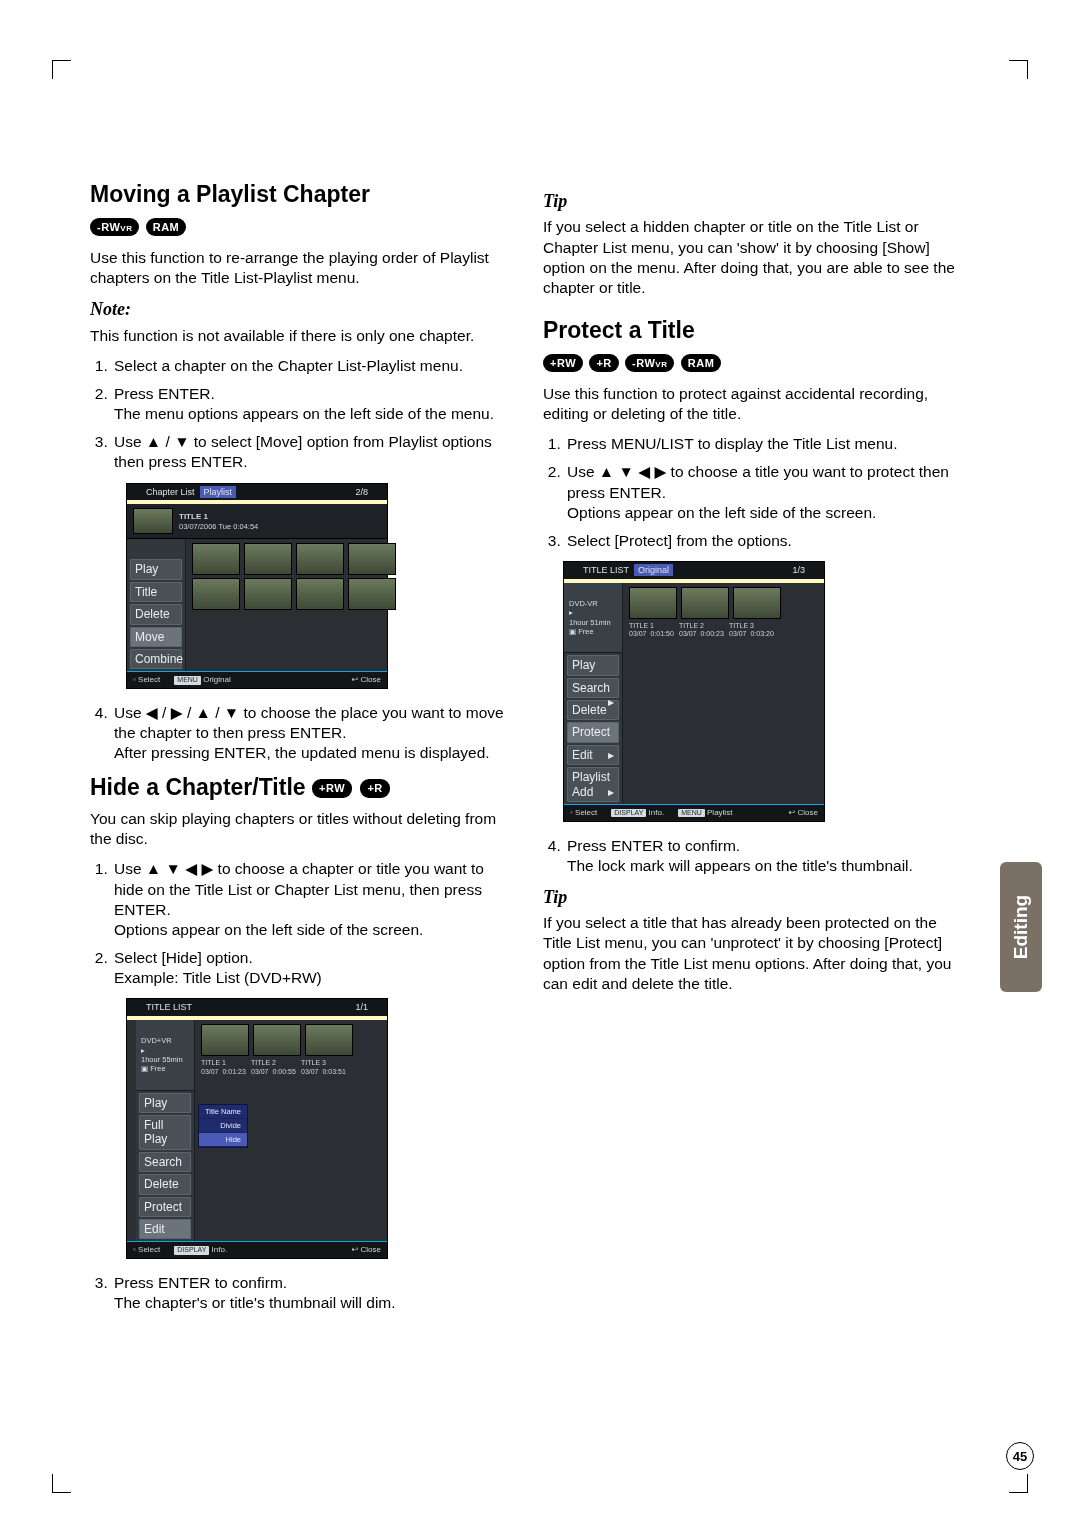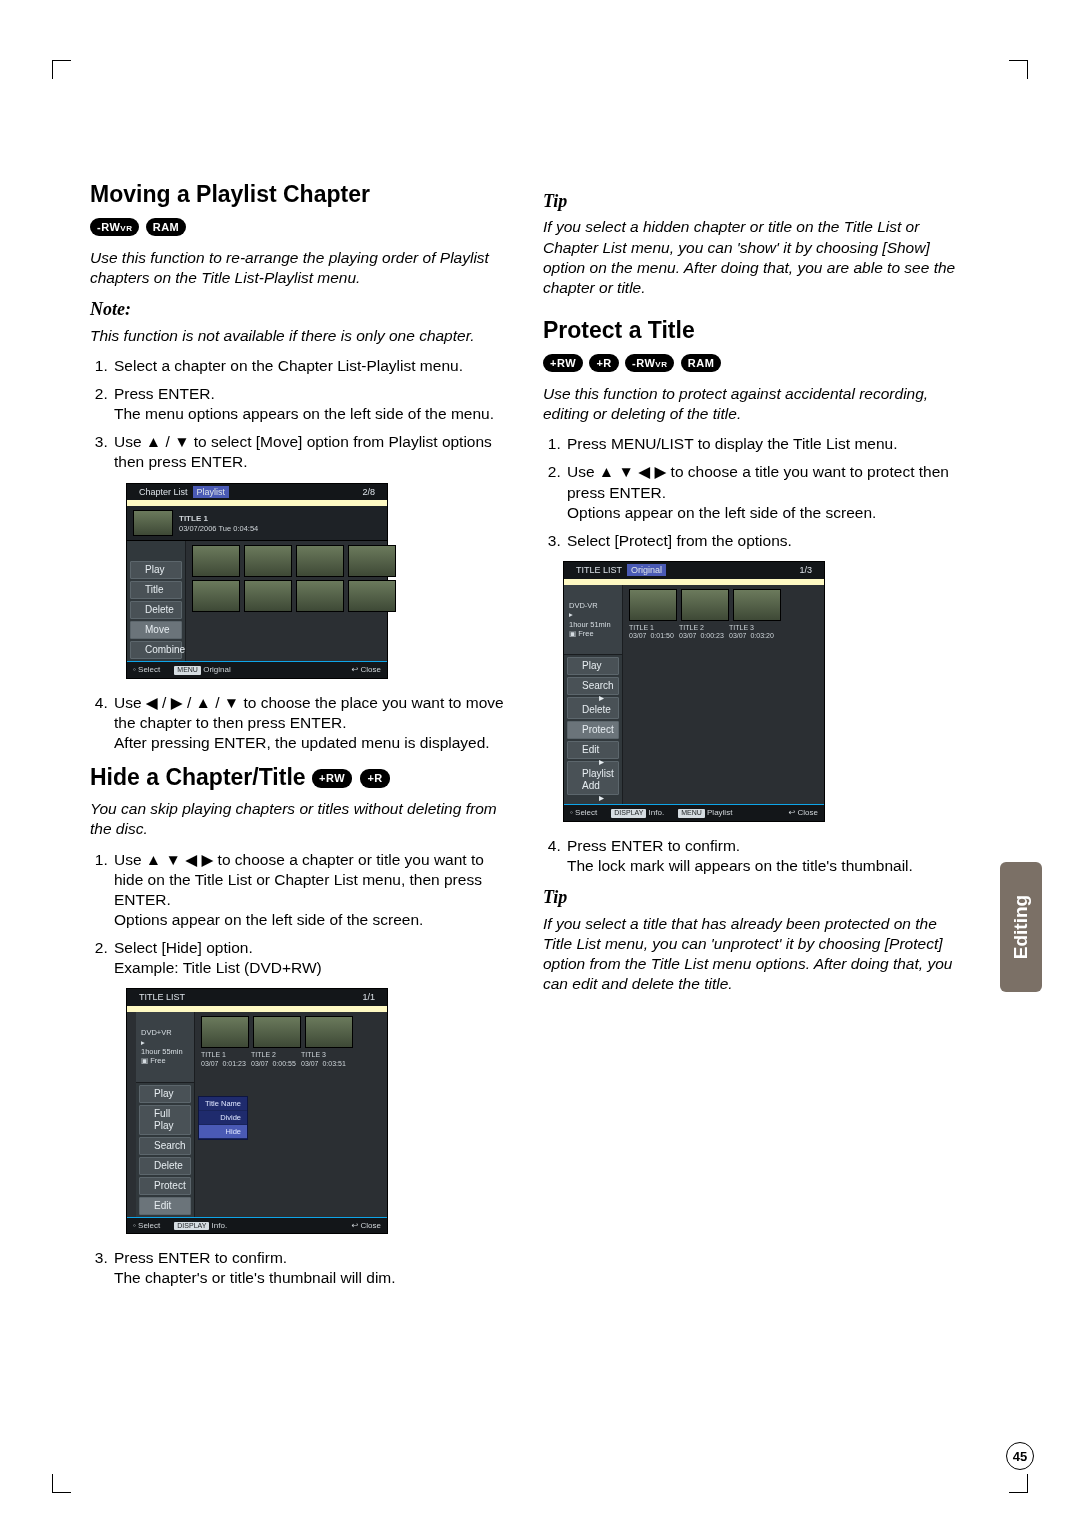--- a/index.html
+++ b/index.html
@@ -50,21 +50,21 @@
     border-radius: 9px;
   }
   .badge .sub { font-size: 8px; vertical-align: baseline; }
   .note, .tip {
     font-style: italic;
     font-weight: bold;
     font-family: "Times New Roman", serif;
     font-size: 18px;
     margin: 10px 0 2px 0;
   }
-  p { margin: 4px 0 10px 0; font-style: italic; }
+  p { margin: 4px 0 10px 0; }
   ol { margin: 6px 0 10px 0; padding-left: 22px; }
   ol li { margin-bottom: 8px; padding-left: 2px; }
   .inline-badges .badge { vertical-align: 3px; }
   
   .sidetab {
     position: absolute;
     right: 38px;
     top: 862px;
     width: 42px;
     height: 130px;
@@ -104,44 +104,44 @@
     background: #2b2f33;
     color: #cfd4d8;
     font-size: 8.5px;
     line-height: 1.2;
     padding: 0;
   }
   .shot-title {
     background: #131619;
     color: #dbe1e7;
     font-size: 9px;
-    padding: 3px 12px;
+    padding: 3px 19px;
     display: flex;
     justify-content: space-between;
-    border-bottom: 6px solid #fef9c3;
+    border-bottom: 4px solid #fef9c3;
   }
   .shot-body { display: flex; }
   .shot-sidebar {
     width: 58px;
     background: #31383c;
     border-right: 1px solid #1a1d20;
   }
   .shot-sb-info {
     background: #3a4146;
     padding: 16px 5px;
     font-size: 7.5px;
     color: #d6dde2;
     border-bottom: 1px solid #1a1d20;
     line-height: 1.25;
   }
   .shot-sb-item {
     background: #495156;
     margin: 2px 3px;
-    padding: 2px 14px;
-    font-size: 10px;
+    padding: 2px 4px;
+    font-size: 12px;
     color: #e7edf1;
     border: 1px solid #5c666c;
     border-radius: 1px;
   }
   .shot-sb-item.hi { background: #6b747a; }
   .shot-main {
     flex: 1;
     padding: 4px 6px;
   }
   .thumbrow { display: flex; gap: 4px; margin-bottom: 3px; }

